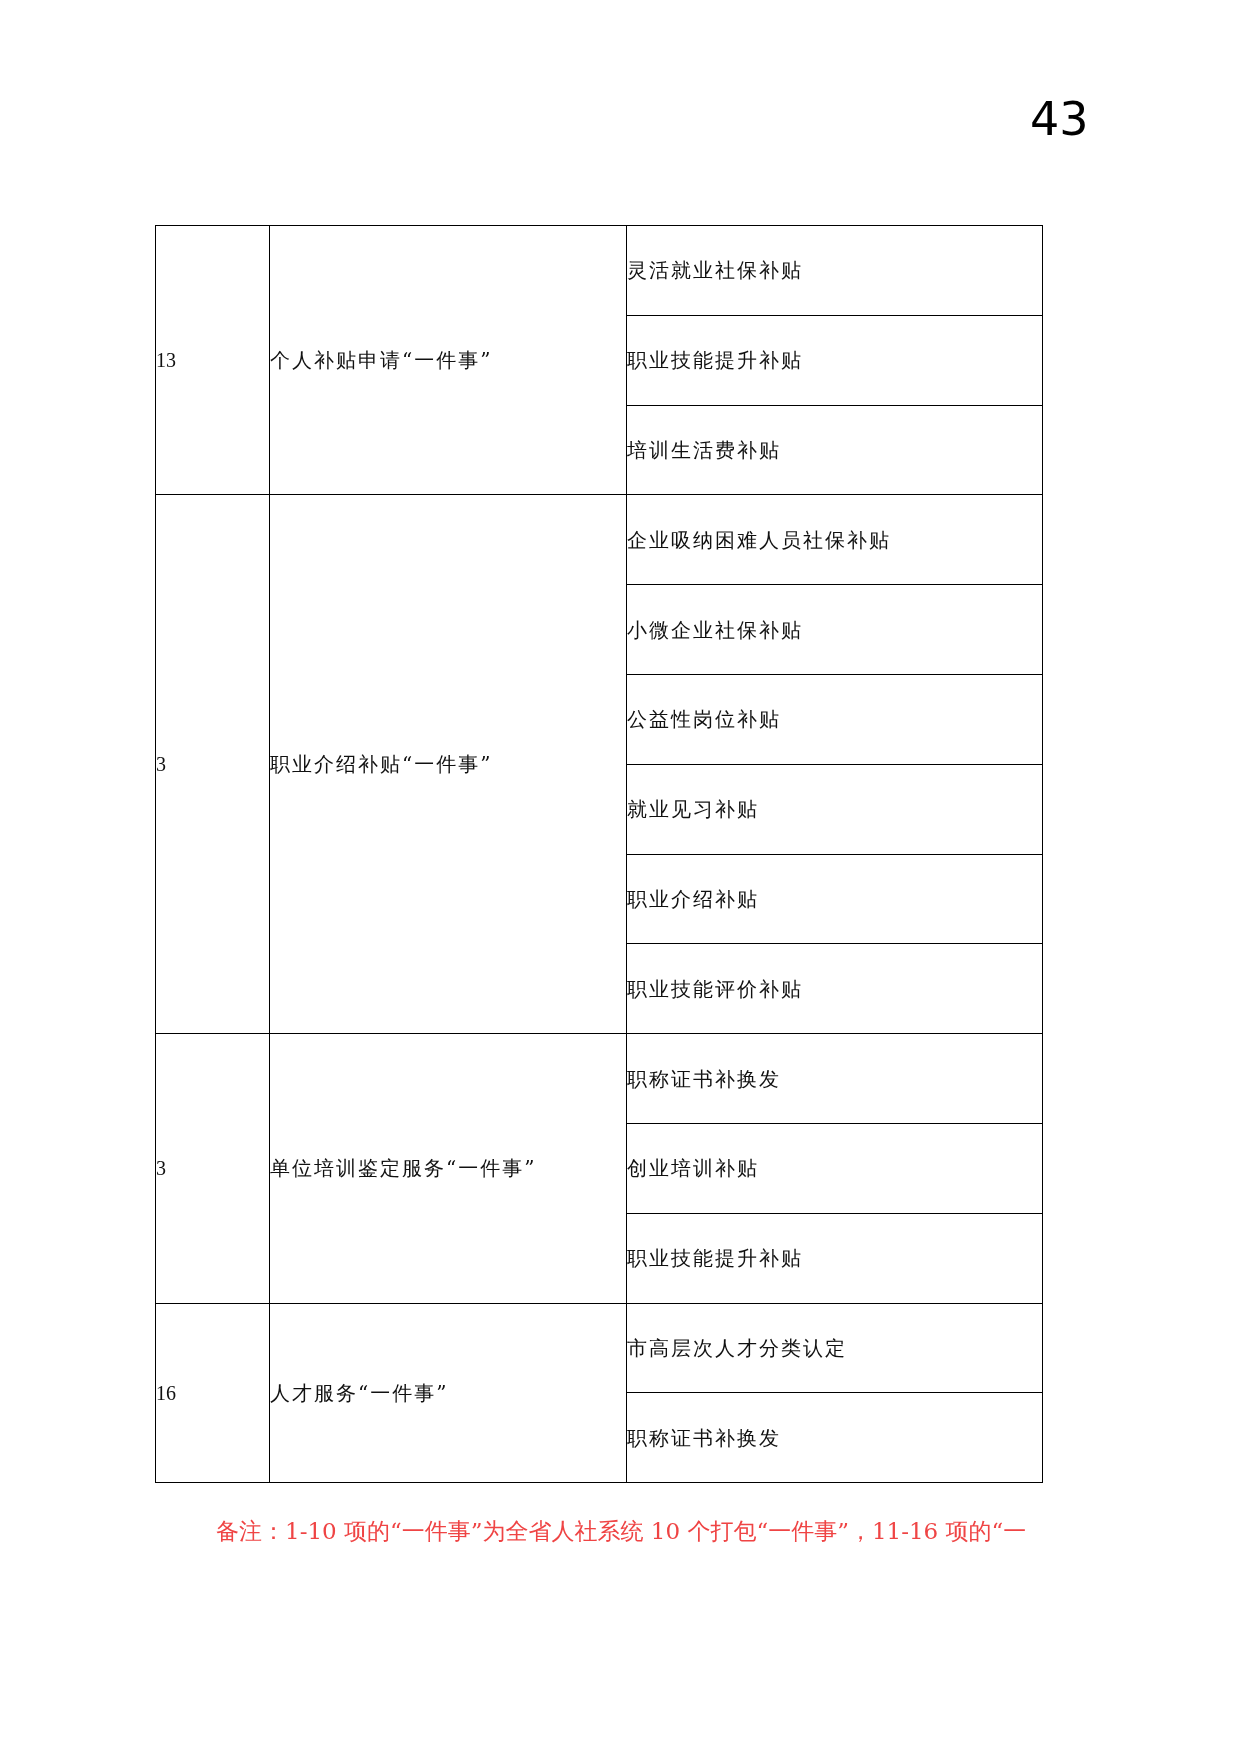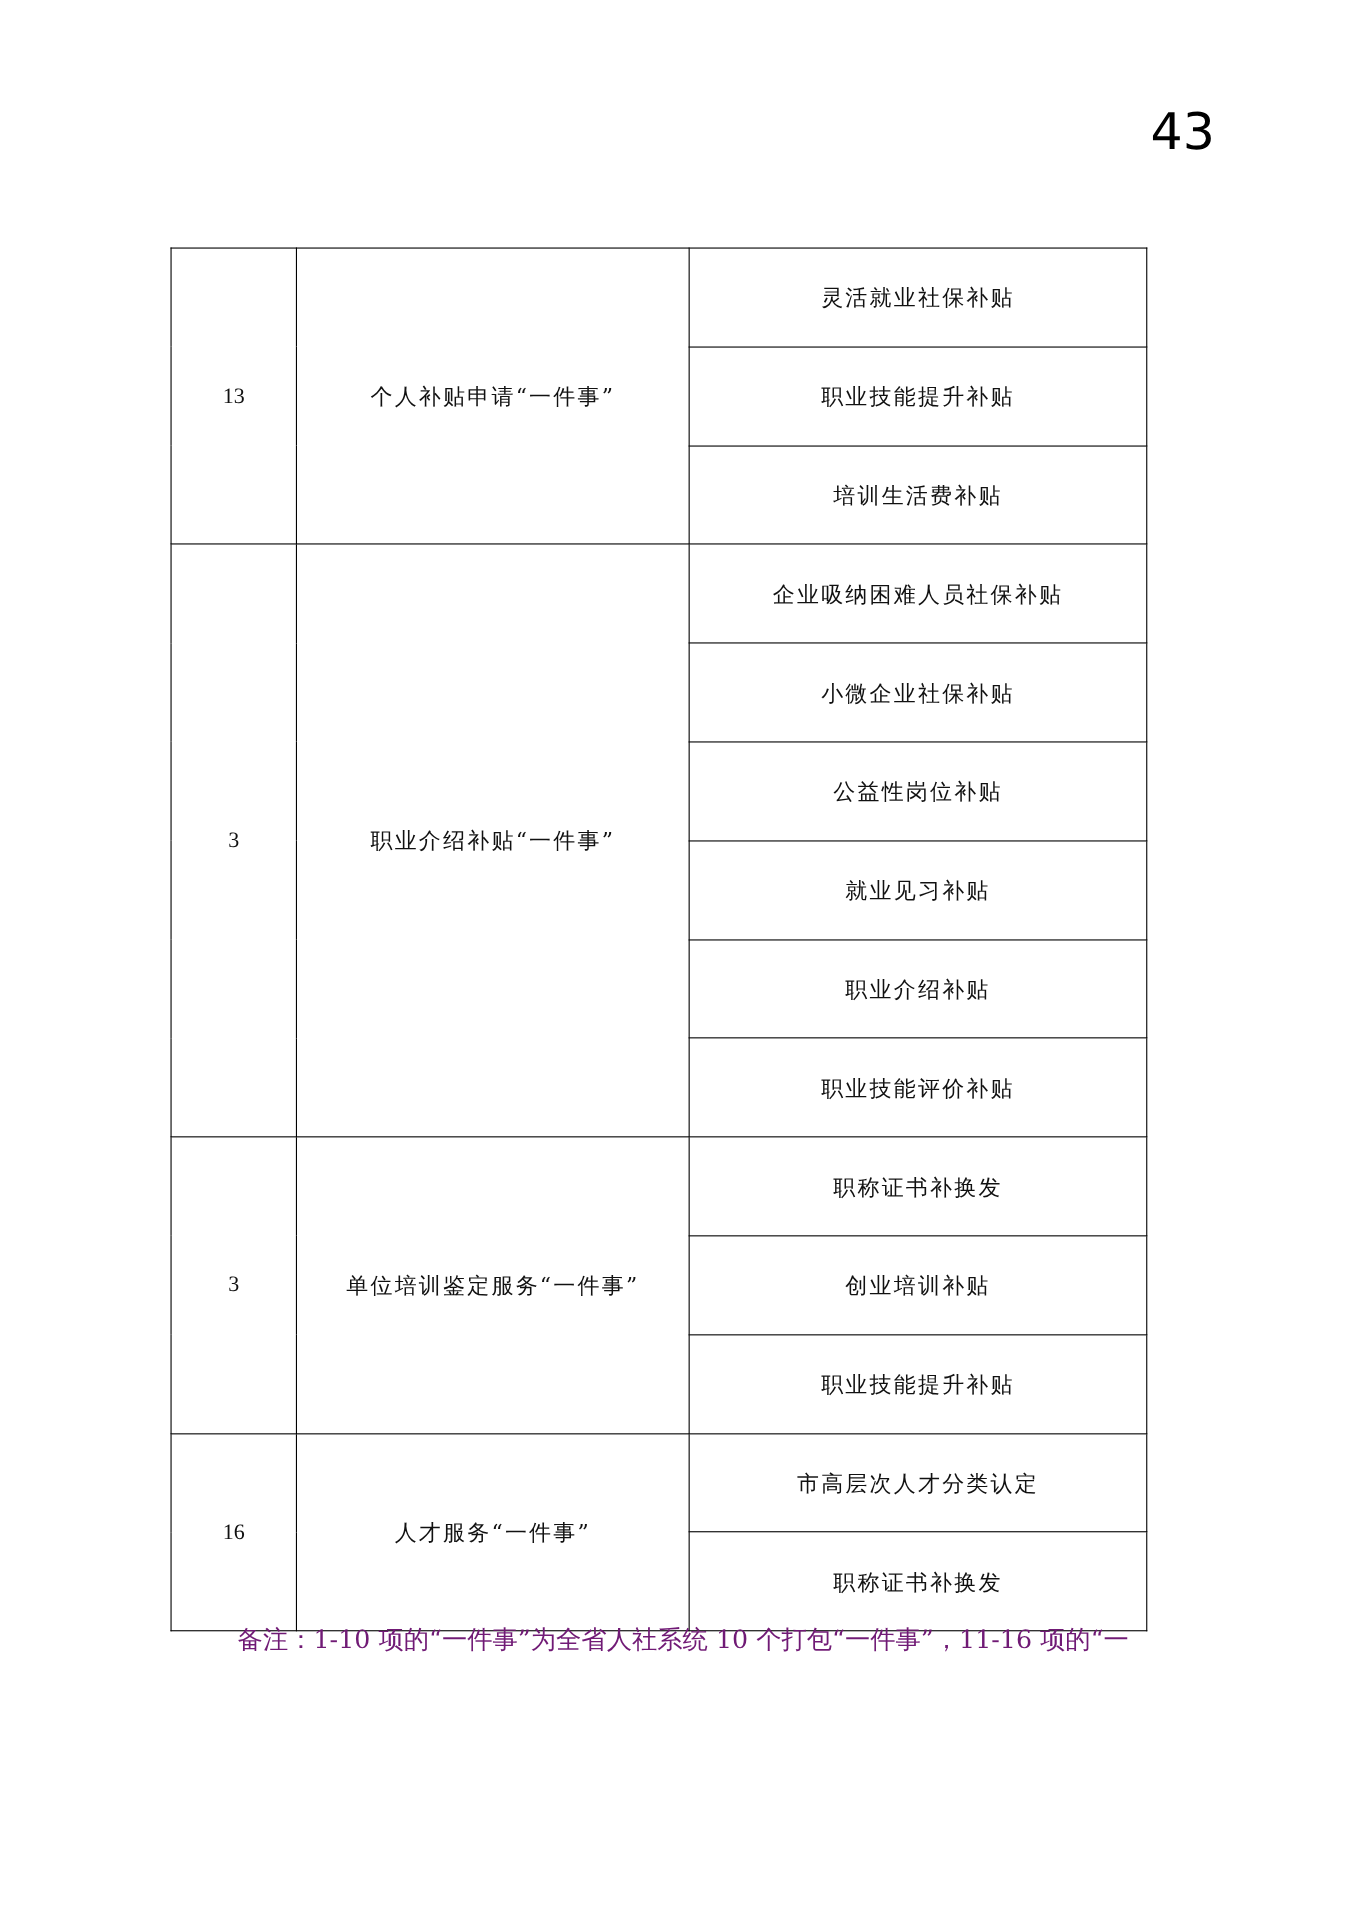--- a/index.html
+++ b/index.html
@@ -1,28 +1,28 @@
 <!DOCTYPE html>
 <html><head>
 <meta charset="utf-8">
 <style>
   html, body { margin: 0; padding: 0; background: #ffffff; }
   body { width: 1240px; height: 1754px; position: relative; overflow: hidden;
          font-family: "DejaVu Serif", "Liberation Serif", serif; color: #111; }
   .page-number { position: absolute; left: 1030px; top: 96px; font-family: "DejaVu Sans", "Liberation Sans", sans-serif;
-                 font-size: 46px; color: #000; line-height: 1; margin-left: 16px; }
+                 font-size: 46px; color: #000; line-height: 1; }
   table.grid { position: absolute; left: 155px; top: 225px; width: 887px; border-collapse: collapse; table-layout: fixed; }
-  table.grid td { border: 1.6px solid #000; text-align: center; vertical-align: middle; padding: 0;
+  table.grid td { border: 1.6px solid #000; text-align: left; vertical-align: middle; padding: 0;
                   font-size: 20px; line-height: 1; }
   col.c1 { width: 114px; } col.c2 { width: 357px; } col.c3 { width: 416px; }
   tr.row { height: 89.8px; }
   td.num { font-family: Liberation Serif, serif; font-size: 20px; }
   td.title { letter-spacing: 2px; }
   td.item { letter-spacing: 2px; }
-  .note { position: absolute; left: 216px; top: 1475px; font-size: 23px; white-space: nowrap; color: #701a75; }
+  .note { position: absolute; left: 216px; top: 1516px; font-size: 23px; white-space: nowrap; color: #ef4444; }
 </style>
 </head>
 <body>
 
 <div class="page-number">43</div>
 
 <table class="grid">
   <colgroup>
       <col class="c1">
       <col class="c2">

